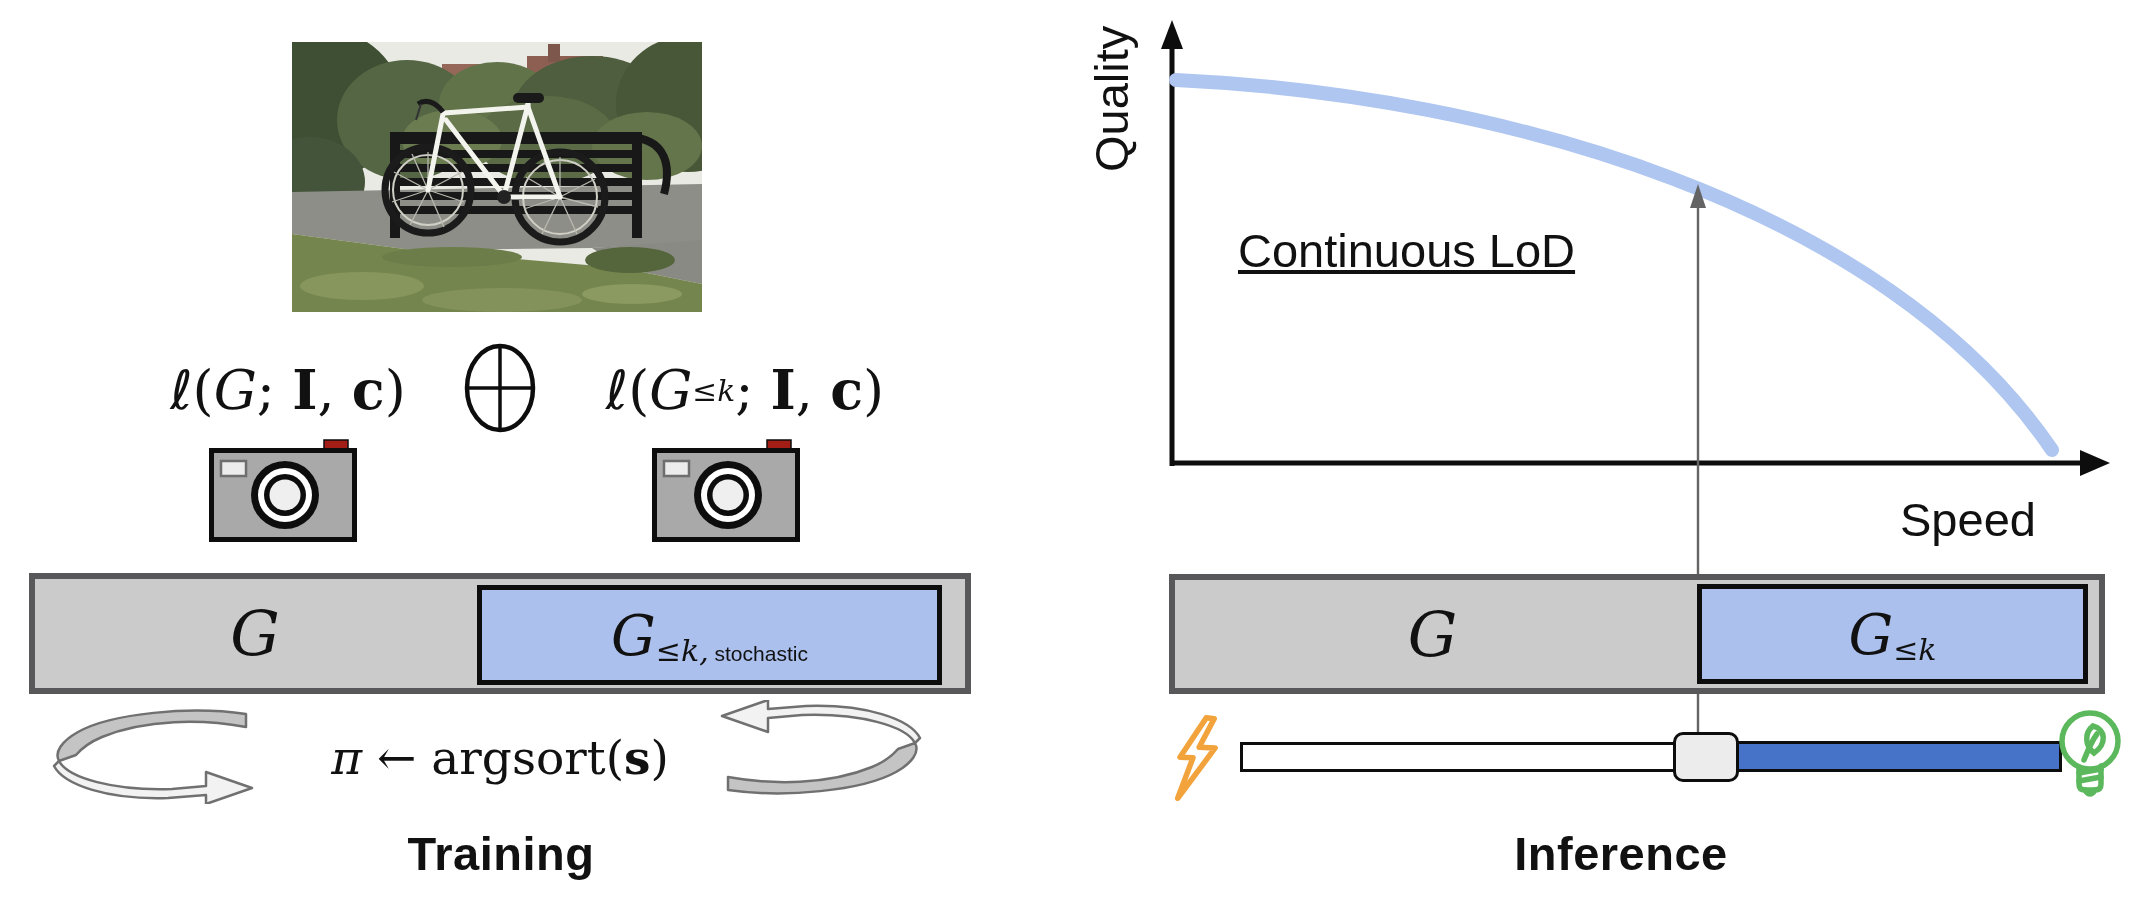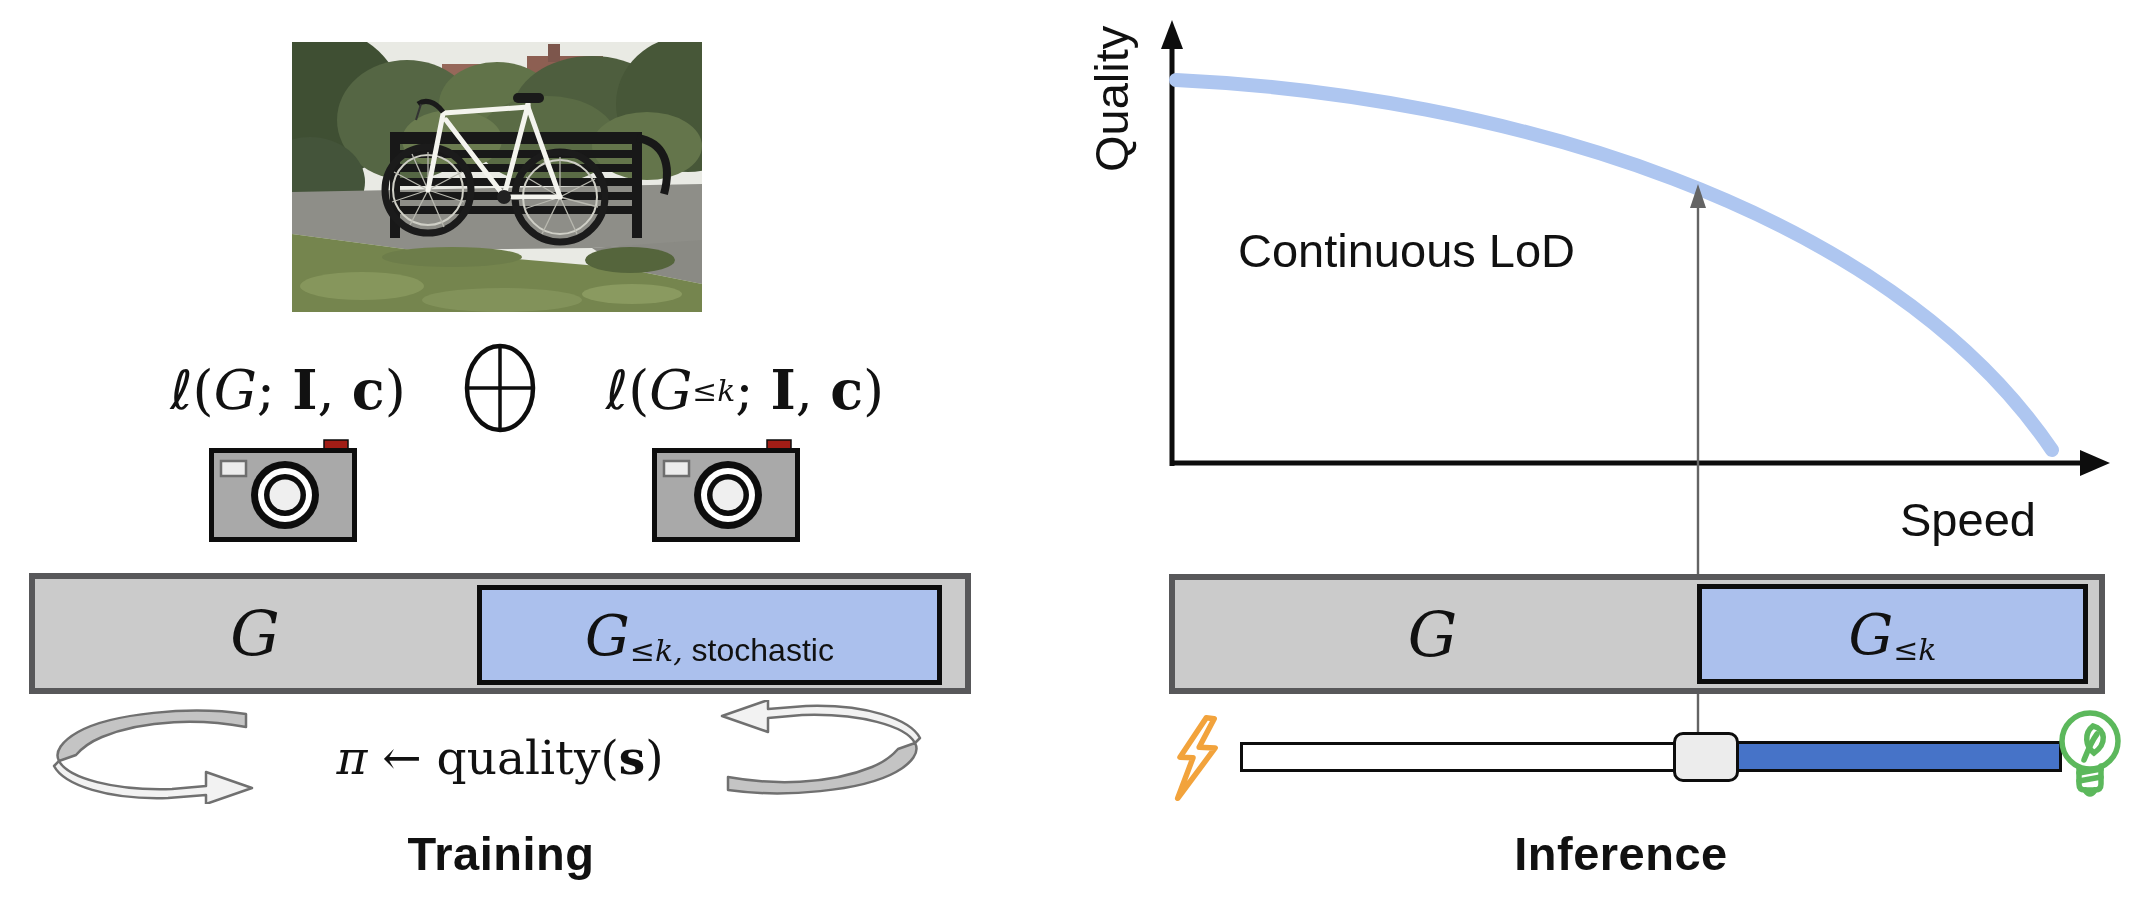--- a/index.html
+++ b/index.html
@@ -148,50 +148,50 @@
     <circle cx="78" cy="57" r="21" fill="#0d0d0d"></circle>
     <circle cx="78" cy="57" r="15.5" fill="#efefef"></circle>
   </svg>
 
   <div class="abs bar" style="left:29px;top:573px;width:942px;height:121px;"></div>
   <div class="abs math it g-big center" style="left:35px;top:578px;width:440px;height:110px;z-index:3;">
     <span>G</span>
   </div>
   <div class="abs bluebox center" style="left:477px;top:585px;width:465px;height:100px;">
     <span class="math it g-box">G</span>
-      <span class="subline"><span class="math it">≤k,</span><span class="sans" style="font-size:32px;"> stochastic</span></span>
+      <span class="subline"><span class="math it">≤k,</span><span class="sans" style="font-size:21px;"> stochastic</span></span>
   </div>
 
   <svg class="abs" style="left:50px;top:708px;" width="212" height="96" viewBox="0 0 212 96">
     <path d="M196,6 C140,-2 62,5 28,24 C12,33 4,44 9,53 L26,47 C32,40 40,34 52,29 C96,11 152,11 196,19 Z" fill="#c4c4c4" stroke="#707070" stroke-width="2.5" stroke-linejoin="round"></path>
     <path d="M9,53 C18,70 64,83 122,81 L156,78 L156,64 L202,80 L156,96 L156,87 L118,90 C58,92 14,77 4,58 Z" fill="#f2f2f2" stroke="#707070" stroke-width="2.5" stroke-linejoin="round"></path>
   </svg>
   <svg class="abs" style="left:712px;top:700px;transform:rotate(180deg);" width="212" height="96" viewBox="0 0 212 96">
     <path d="M196,6 C140,-2 62,5 28,24 C12,33 4,44 9,53 L26,47 C32,40 40,34 52,29 C96,11 152,11 196,19 Z" fill="#c4c4c4" stroke="#707070" stroke-width="2.5" stroke-linejoin="round"></path>
     <path d="M9,53 C18,70 64,83 122,81 L156,78 L156,64 L202,80 L156,96 L156,87 L118,90 C58,92 14,77 4,58 Z" fill="#f2f2f2" stroke="#707070" stroke-width="2.5" stroke-linejoin="round"></path>
   </svg>
 
   <div class="abs math center" style="left:290px;top:722px;width:420px;height:70px;font-size:47px;">
-    <span class="it">π</span><span> ← </span><span>quality(</span><span class="bf">s</span><span>)</span>
+    <span class="it">π</span><span> ← </span><span>argsort(</span><span class="bf">s</span><span>)</span>
   </div>
 
   <div class="abs caption" style="left:300px;top:826px;width:402px;">Training</div>
 
   <svg class="abs" style="left:1066px;top:0;z-index:0;" width="1066" height="752" viewBox="0 0 1066 752">
     <line x1="106" y1="40" x2="106" y2="466" stroke="#0d0d0d" stroke-width="5"></line>
     <polygon points="106,20 95,49 117,49" fill="#0d0d0d"></polygon>
     <line x1="106" y1="463" x2="1020" y2="463" stroke="#0d0d0d" stroke-width="5"></line>
     <polygon points="1044,463 1014,450 1014,476" fill="#0d0d0d"></polygon>
     <path d="M110,80 C434,95 820,205 986,450" fill="none" stroke="#aec6f0" stroke-width="14" stroke-linecap="round"></path>
     <line x1="632" y1="204" x2="632" y2="745" stroke="#646464" stroke-width="2.4"></line>
     <polygon points="632,184 624,208 640,208" fill="#646464"></polygon>
   </svg>
 
   <div class="abs plot-label vtext" style="left:1084px;top:26px;height:215px;text-align:right;">Quality</div>
-  <div class="abs plot-label" style="left:1238px;top:214px;line-height:74px;">
+  <div class="abs plot-label" style="left:1238px;top:214px;line-height:74px;text-decoration:underline;">
     <div>Continuous LoD</div>
   </div>
   <div class="abs plot-label" style="left:1900px;top:492px;width:212px;">Speed</div>
 
   <div class="abs bar" style="left:1169px;top:574px;width:936px;height:120px;"></div>
   <div class="abs math it g-big center" style="left:1175px;top:579px;width:515px;height:110px;z-index:3;">
     <span>G</span>
   </div>
   <div class="abs bluebox center" style="left:1697px;top:584px;width:391px;height:100px;">
     <span class="math it g-box">G</span>

